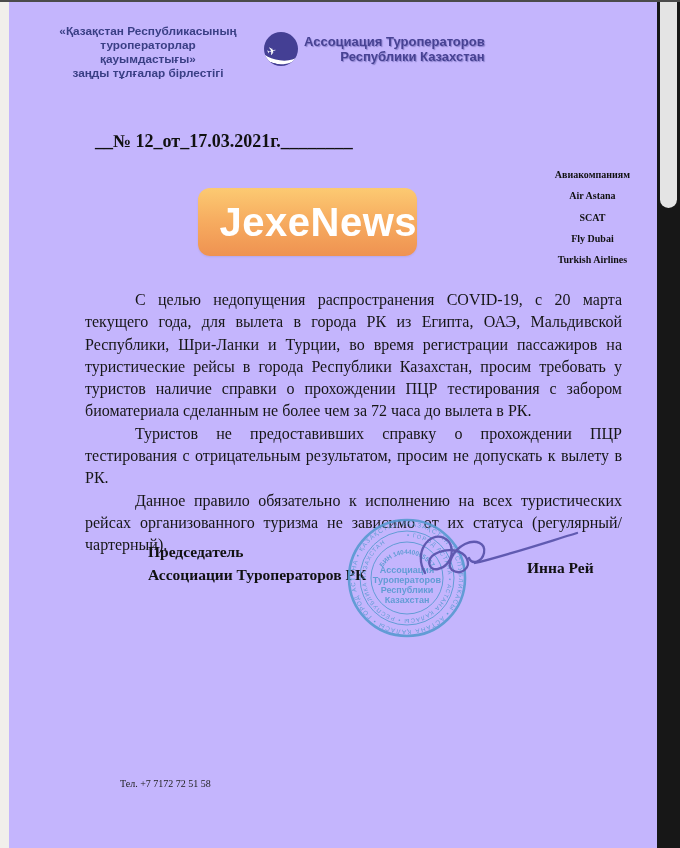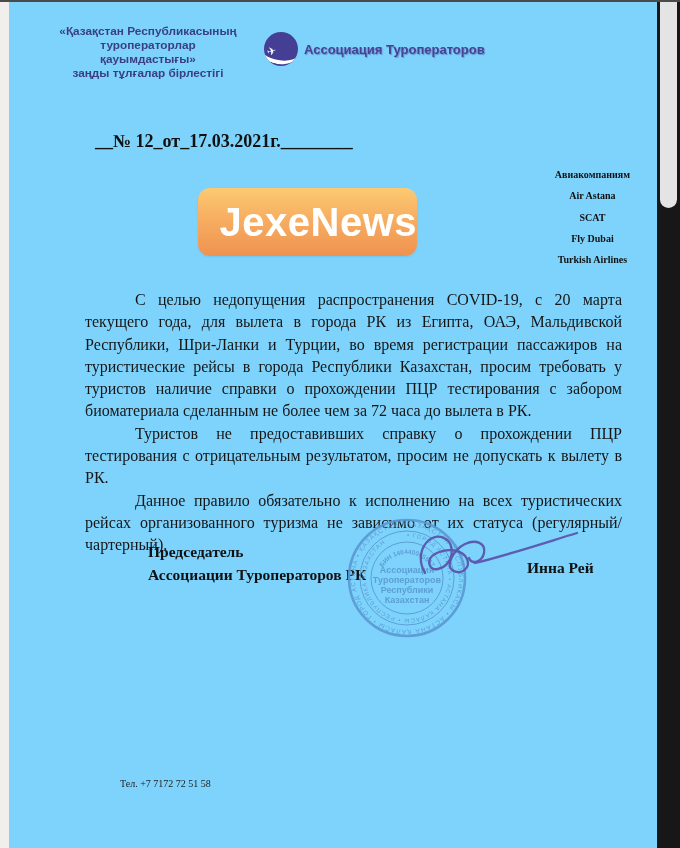--- a/index.html
+++ b/index.html
@@ -1,16 +1,16 @@
 <!DOCTYPE html>
 <html><head>
 <meta charset="utf-8">
 <style>
   html,body{margin:0;padding:0;background:#ffffff;}
-  .screen{position:relative;width:680px;height:848px;background:#7dd3fc;overflow:hidden;
+  .screen{position:relative;width:680px;height:848px;background:#c4b5fd;overflow:hidden;
           font-family:"Liberation Serif",serif;color:#151515;}
   
   .top-edge{position:absolute;top:0;left:0;width:680px;height:2px;background:#4b4b4b;z-index:30;}
   .left-edge{position:absolute;top:2px;left:0;width:9px;height:846px;background:#f1efeb;}
   .right-rail{position:absolute;top:0;right:0;width:23px;height:848px;background:#171717;z-index:20;}
   .scroll-thumb{position:absolute;top:-8px;right:3px;width:17px;height:216px;background:#e4e4e4;border-radius:9px;}
   
   .header{position:absolute;top:24px;left:42px;width:600px;display:flex;align-items:flex-start;}
   .org-kz{width:212px;font:bold 11.8px/14px "Liberation Sans",sans-serif;color:#3a3f85;text-align:center;}
   .logo-wrap{display:flex;align-items:center;gap:6px;margin:8px 0 0 10px;width:200px;}
@@ -61,20 +61,21 @@
       <div>қауымдастығы»</div>
       <div>заңды тұлғалар бірлестігі</div>
     </div>
     <div class="logo-wrap">
       <div class="globe">
         <div class="globe-swoosh"></div>
         <div class="globe-plane">✈</div>
       </div>
       <div class="logo-text">
         <div>Ассоциация Туроператоров</div>
+        <div>Республики Казахстан</div>
       </div>
     </div>
   </div>
 
 
   <div class="ref-line">__№ 12_от_17.03.2021г.________</div>
 
   <div class="recipients">
     <div>Авиакомпаниям</div>
     <div>Air Astana</div>

